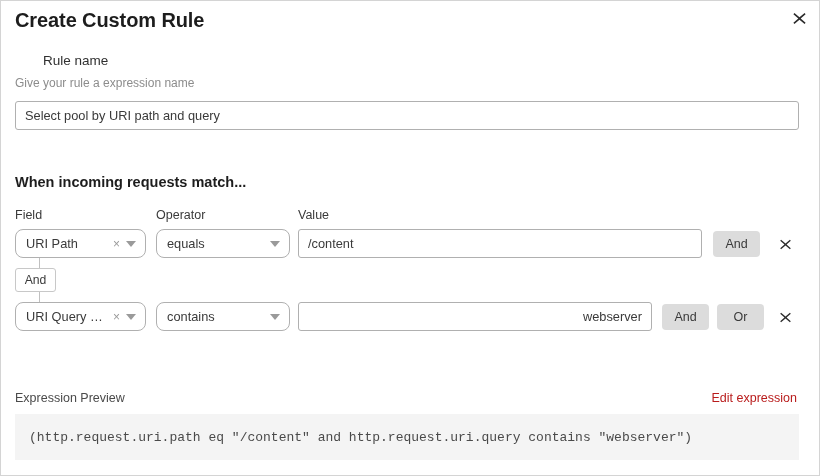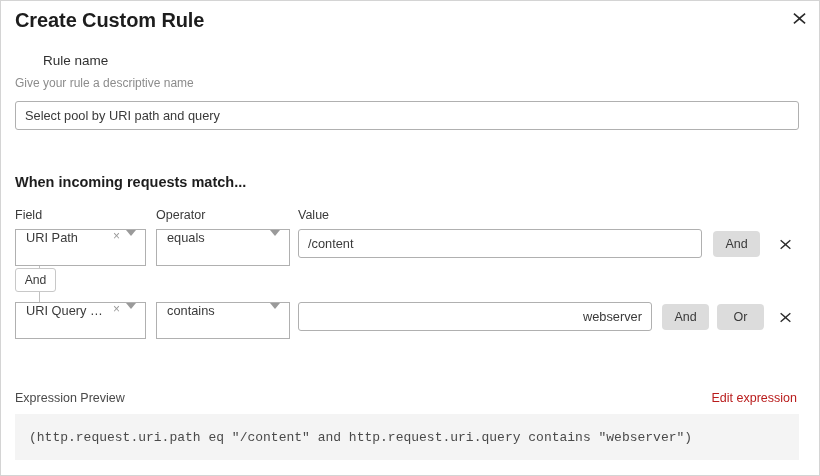--- a/index.html
+++ b/index.html
@@ -78,25 +78,26 @@
   .col-header {
     position: absolute;
     top: 207px;
     font-size: 12.5px;
     color: #3a3a3a;
   }
 
   
   .select-box {
     position: absolute;
-    height: 37px;
+    height: 29px;
     border: 1px solid #b0b0b0;
-    border-radius: 0;
+    border-radius: 8px;
     background: #ffffff;
     display: flex;
+    align-items: center;
     padding: 0 7px 0 10px;
     cursor: pointer;
   }
   .select-text {
     font-size: 12.8px;
     color: #3a3a3a;
     flex: 1;
     white-space: nowrap;
     overflow: hidden;
     text-overflow: ellipsis;
@@ -196,21 +197,21 @@
 <div class="dialog">
 
   <div class="dlg-title">Create Custom Rule</div>
   <button class="close-btn" aria-label="Close">
     <svg width="15" height="15" viewBox="0 0 15 15">
       <path d="M2.4 2.0 L7.5 6.3 L12.6 2.0 L13.6 3.2 L8.7 7.5 L13.6 11.8 L12.6 13.0 L7.5 8.7 L2.4 13.0 L1.4 11.8 L6.3 7.5 L1.4 3.2 Z" fill="#2b2b2b"></path>
     </svg>
   </button>
 
   <div class="field-label" style="left:14px; top:52px;margin-left:28px;">Rule name</div>
-  <div class="field-sublabel" style="left:14px; top:75px;">Give your rule a descriptive name</div>
+  <div class="field-sublabel" style="left:14px; top:75px;">Give your rule a expression name</div>
   <input class="text-input" style="left: 14px; top: 100px; width: 784px;" value="Select pool by URI path and query">
 
   <div class="section-heading">When incoming requests match...</div>
 
   <div class="col-header" style="left:14px;">Field</div>
   <div class="col-header" style="left:155px;">Operator</div>
   <div class="col-header" style="left:297px;">Value</div>
 
   <div class="connector-line" style="top:257px; height:12px;"></div>
   <div class="connector-line" style="top:289px; height:13px;"></div>

